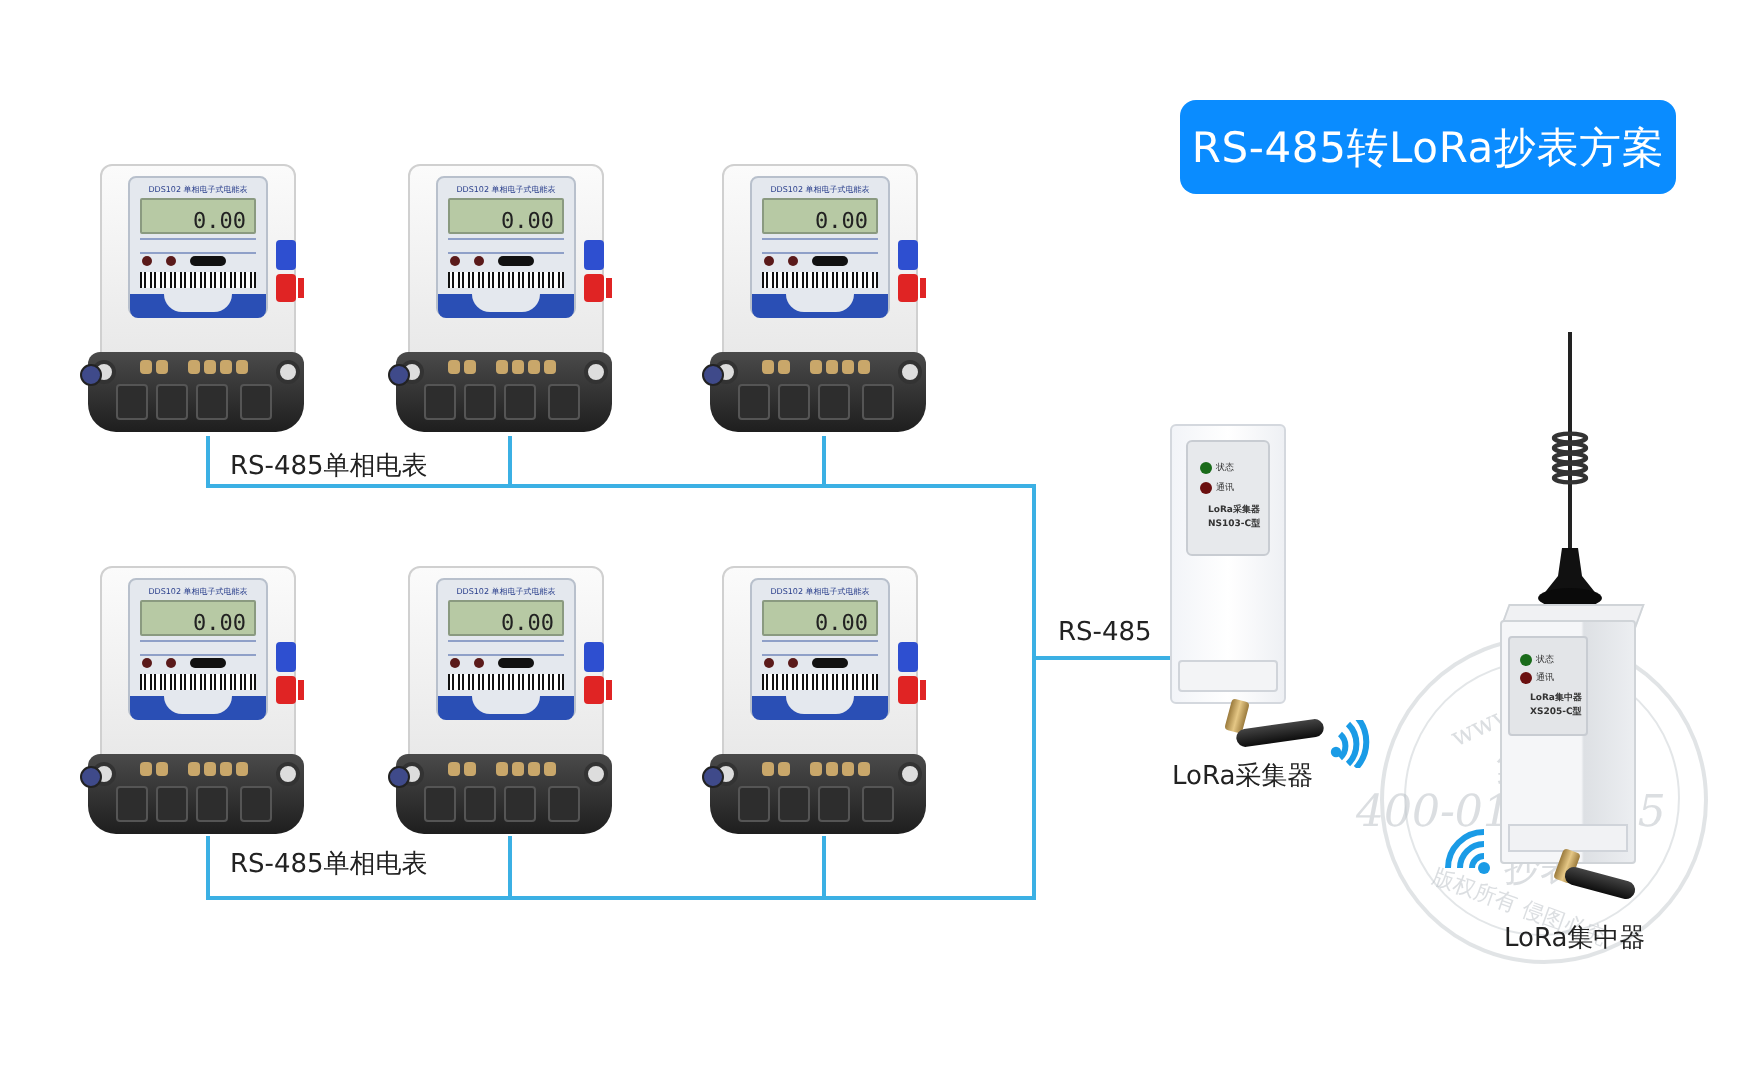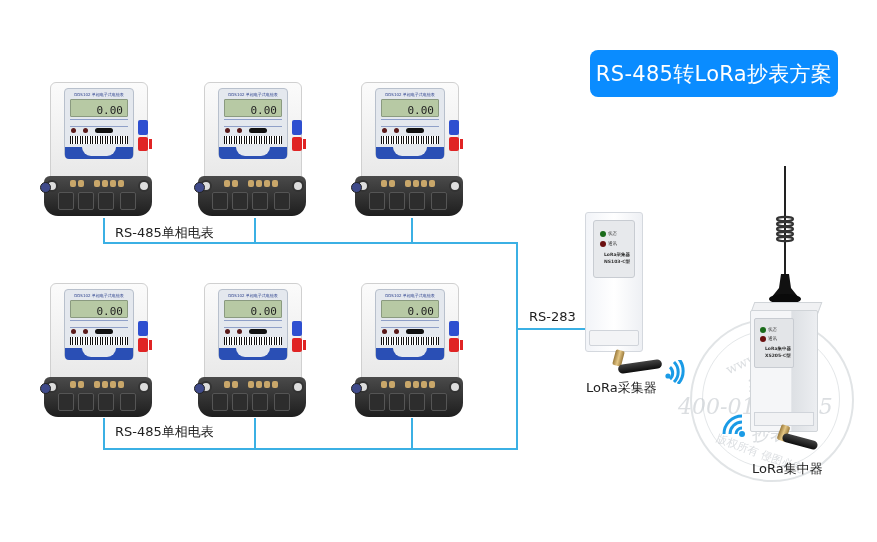--- a/index.html
+++ b/index.html
@@ -67,21 +67,21 @@
 <div class="line" style="left:103px;top:448px;width:415px;height:2px;"></div>
 <div class="line" style="left:103px;top:418px;width:2px;height:32px;"></div>
 <div class="line" style="left:254px;top:418px;width:2px;height:32px;"></div>
 <div class="line" style="left:411px;top:418px;width:2px;height:32px;"></div>
 
 <div class="line" style="left:516px;top:242px;width:2px;height:208px;"></div>
 <div class="line" style="left:516px;top:328px;width:72px;height:2px;"></div>
 
 <div class="label" style="left:115px;top:224px;">RS-485单相电表</div>
 <div class="label" style="left:115px;top:423px;">RS-485单相电表</div>
-<div class="label" style="left:529px;top:309px;">RS-283</div>
+<div class="label" style="left:529px;top:309px;">RS-485</div>
 
 <div id="meters">
     <div class="meter" style="left: 44px; top: 82px;">
       <div class="body"></div>
       <div class="panel">
         <div class="hdr">DDS102 单相电子式电能表</div>
         <div class="lcd">0.00</div>
         <div class="info"></div>
         <div class="leds">
           <div class="led" style="left:0"></div>

